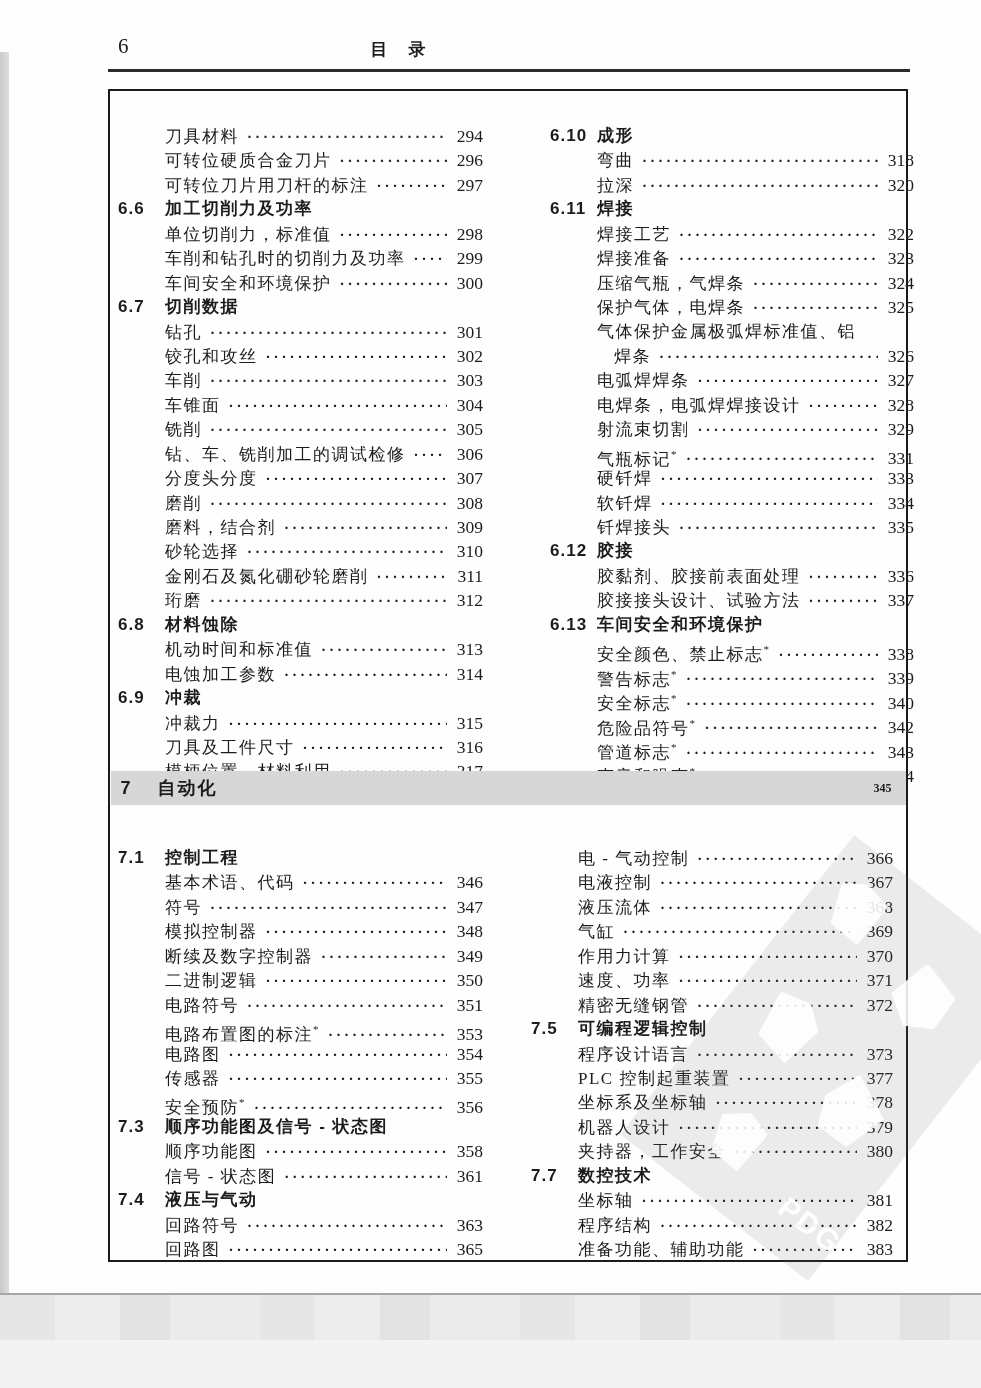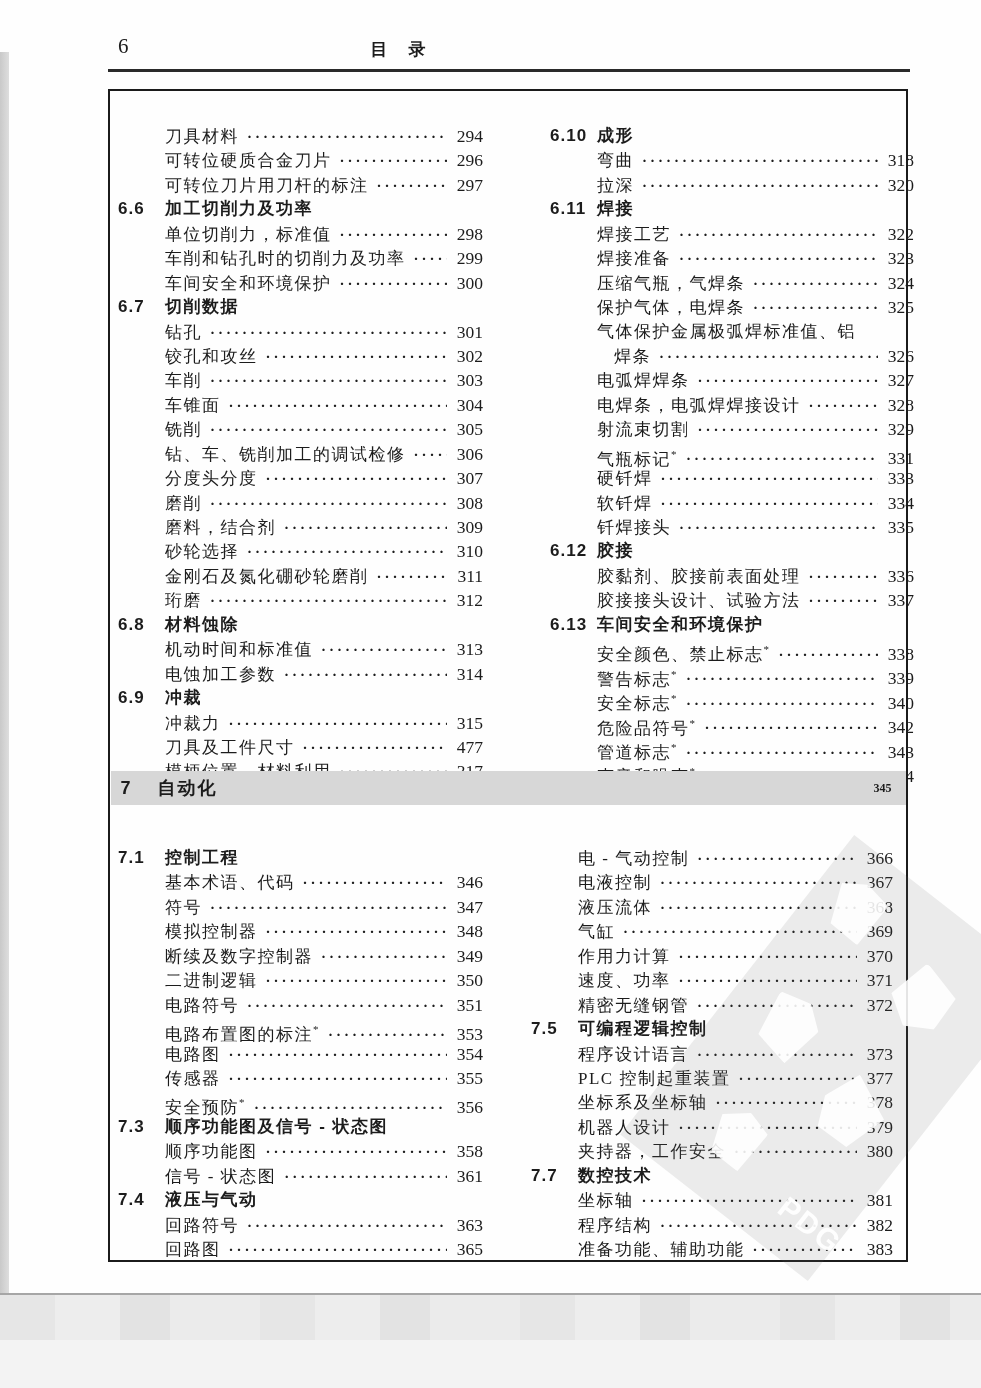--- a/index.html
+++ b/index.html
@@ -191,21 +191,21 @@
         <span class="stitle">冲裁</span>
       </div>
       <div class="row sub">
         <span class="lab">冲裁力</span>
         <span class="leader">················································································</span>
         <span class="pg">315</span>
       </div>
       <div class="row sub">
         <span class="lab">刀具及工件尺寸</span>
         <span class="leader">················································································</span>
-        <span class="pg">477</span>
+        <span class="pg">316</span>
       </div>
       <div class="row sub">
         <span class="lab">模柄位置，材料利用</span>
         <span class="leader">················································································</span>
         <span class="pg">317</span>
       </div>
     </div>
   <div class="col col-p6-right">
       <div class="row section">
         <span class="num">6.10</span>

